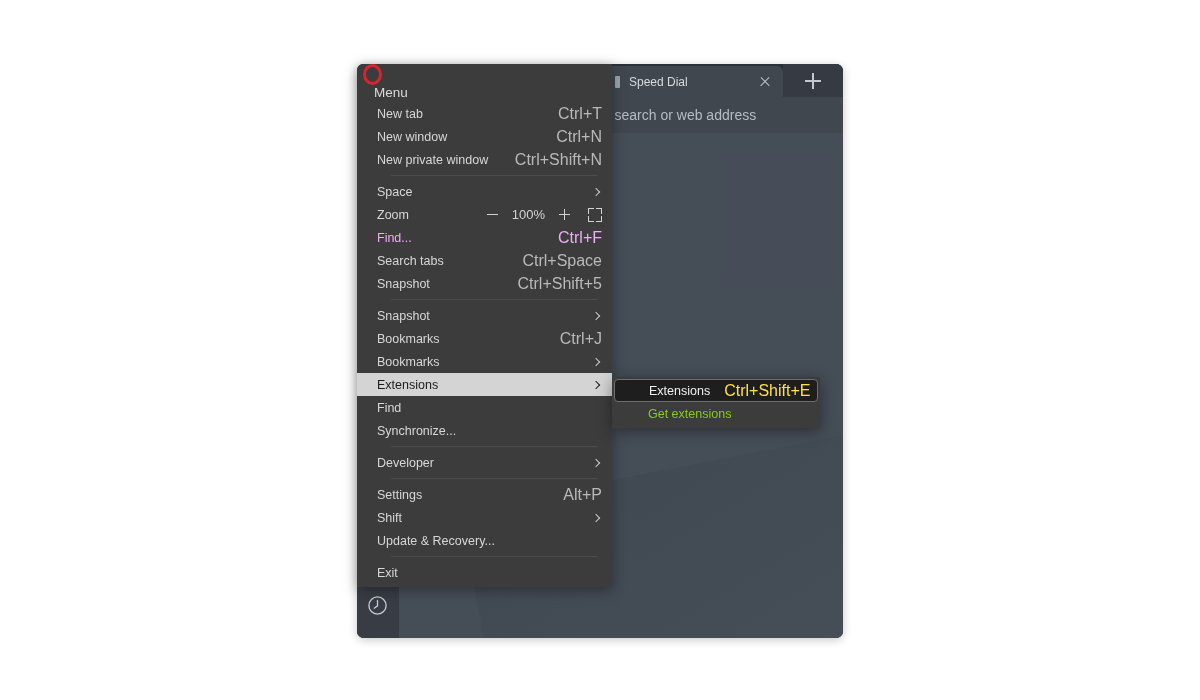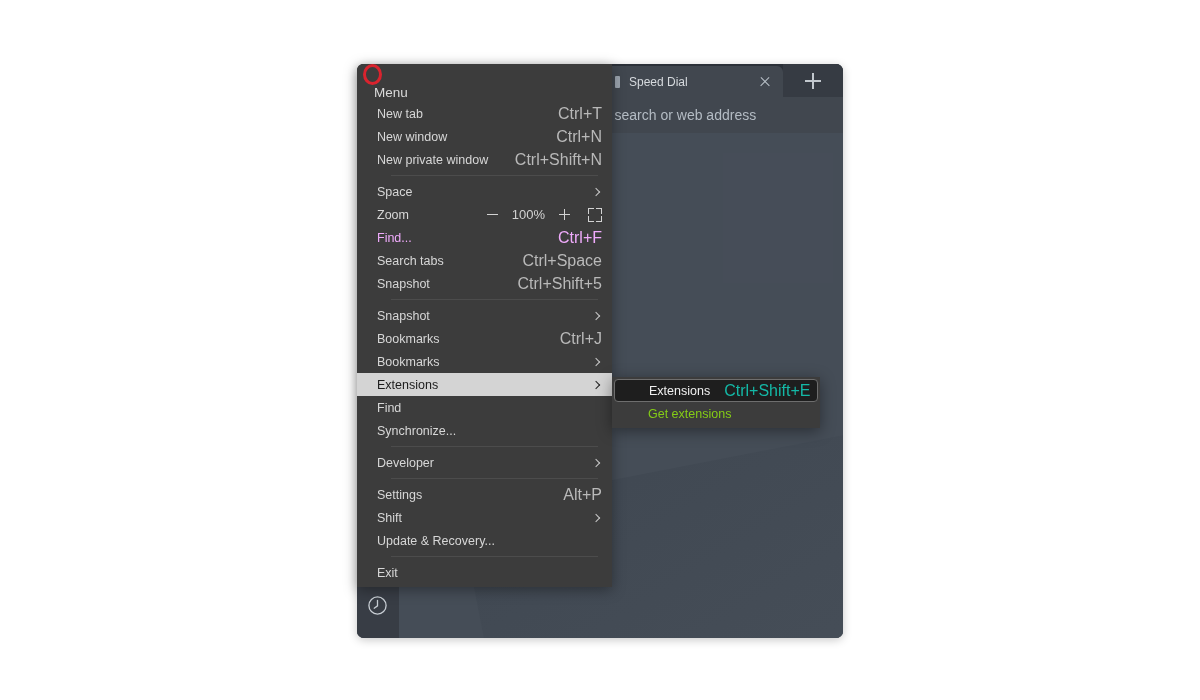--- a/index.html
+++ b/index.html
@@ -319,21 +319,21 @@
   .submenu .menu-item.selected {
     background: #1e1e1e;
     border: 1px solid #6e6e6e;
     border-radius: 4px;
     margin: 0 2px;
     height: 23px;
     box-sizing: border-box;
     padding-left: 34px;
   }
   .submenu .menu-item.selected .label { color: #f0f0f0; }
-  .submenu .menu-item.selected .accel { color: #14b8a6; }
+  .submenu .menu-item.selected .accel { color: #fde047; }
   .submenu .menu-item .accel { margin-right: 6px; }
   .submenu .menu-item.dim .label { color: #84cc16; }
 </style>
 </head>
 <body>
 
 <div id="root">
 
   <div class="browser-window">
 

